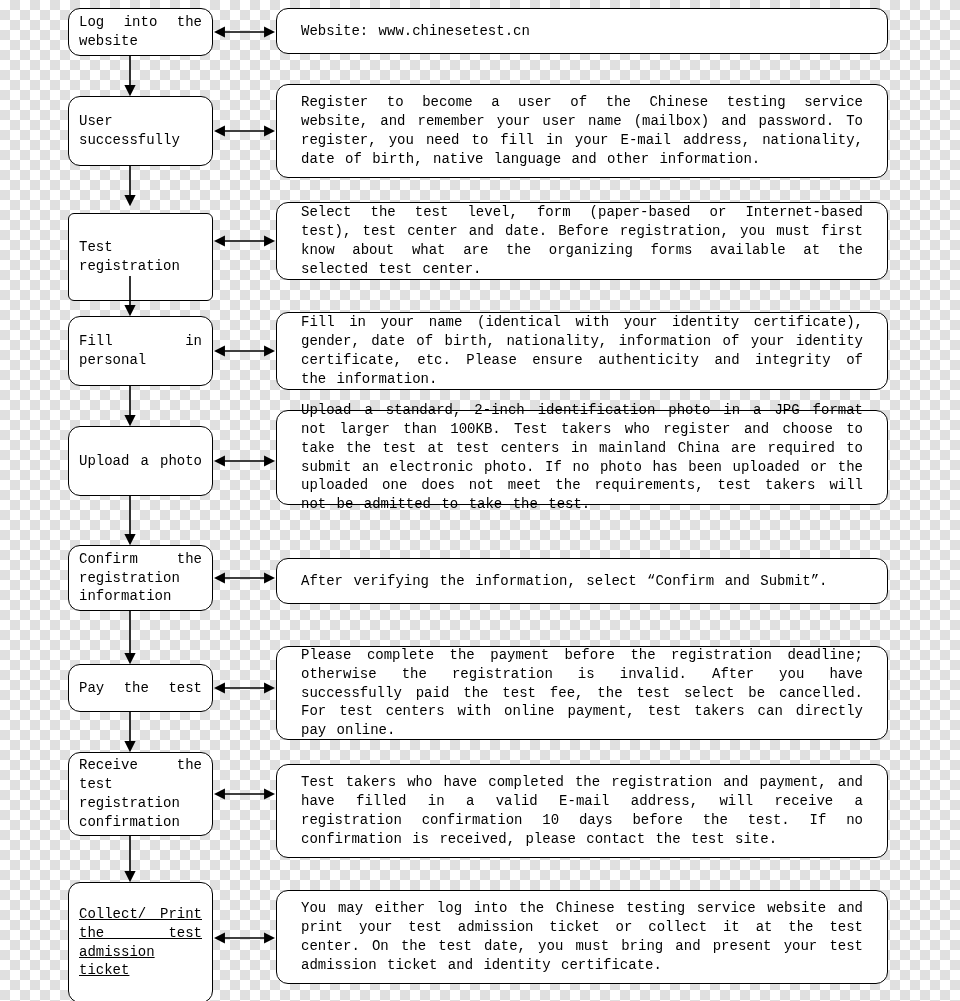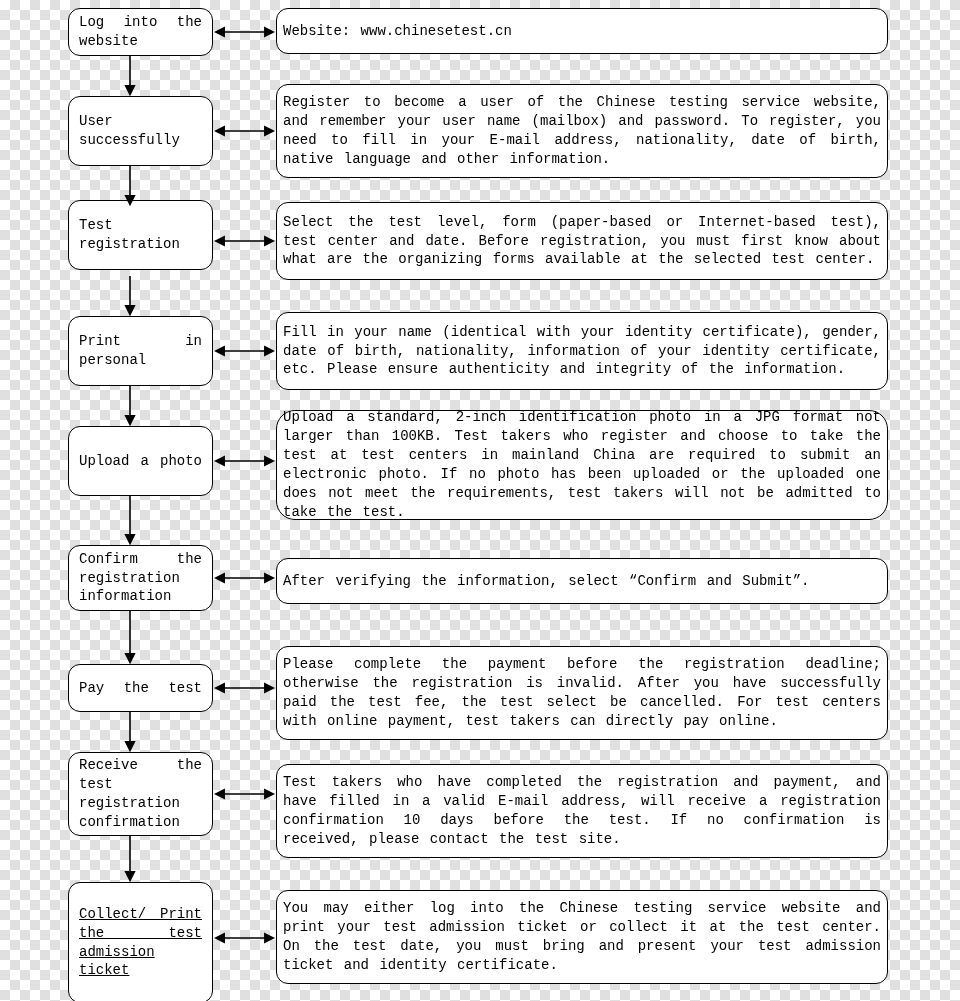--- a/index.html
+++ b/index.html
@@ -20,21 +20,21 @@
     position: relative;
     width: 960px;
     height: 1001px;
   }
   .box {
     position: absolute;
     background: #fff;
     border: 1.6px solid #000;
     border-radius: 12px;
     box-sizing: border-box;
-    padding: 6px 6px;
+    padding: 6px 24px;
     font-size: 14px;
     line-height: 1.35;
     word-spacing: 2px;
     display: flex;
     align-items: center;
   }
   .step {
     left: 68px;
     width: 145px;
     justify-content: flex-end;
@@ -60,25 +60,25 @@
 <body>
 
 <div class="canvas">
 
   <div class="box step" style="top:8px;  height:48px;">
       <span class="inner">Log into the website</span>
     </div>
   <div class="box step" style="top:96px; height:70px;">
       <span class="inner">User successfully</span>
     </div>
-  <div class="box step" style="top:200px;height:70px;">
+  <div class="box step" style="top:213px;height:88px;border-radius:6px;">
       <span class="inner">Test registration</span>
     </div>
   <div class="box step" style="top:316px;height:70px;">
-      <span class="inner">Print in personal</span>
+      <span class="inner">Fill in personal</span>
     </div>
   <div class="box step" style="top:426px;height:70px;font-family:Liberation Mono, monospace;">
       <span class="inner">Upload a photo</span>
     </div>
   <div class="box step" style="top:545px;height:66px;">
       <span class="inner">Confirm the registration information</span>
     </div>
   <div class="box step" style="top:752px;height:84px;">
       <span class="inner">Receive the test registration confirmation</span>
     </div>
@@ -94,21 +94,21 @@
     </div>
   <div class="box desc" style="top:84px; height:94px;">
       <span>Register to become a user of the Chinese testing service website, and remember your user name (mailbox) and password. To register, you need to fill in your E-mail address, nationality, date of birth, native language and other information.</span>
     </div>
   <div class="box desc" style="top:202px;height:78px;">
       <span>Select the test level, form (paper-based or Internet-based test), test center and date. Before registration, you must first know about what are the organizing forms available at the selected test center.</span>
     </div>
   <div class="box desc" style="top:312px;height:78px;">
       <span>Fill in your name (identical with your identity certificate), gender, date of birth, nationality, information of your identity certificate, etc. Please ensure authenticity and integrity of the information.</span>
     </div>
-  <div class="box desc" style="top:410px;height:110px;border-radius:19px;">
+  <div class="box desc" style="top:410px;height:95px;">
       <span>Upload a standard, 2-inch identification photo in a JPG format not larger than 100KB.
 Test takers who register and choose to take the test at test centers in mainland China are required to submit an electronic photo. If no photo has been uploaded or the uploaded one does not meet the requirements, test takers will not be admitted to take the test.</span>
     </div>
   <div class="box desc" style="top:558px;height:46px;">
       <span>After verifying the information, select “Confirm and Submit”.</span>
     </div>
   <div class="box desc" style="top:646px;height:94px;">
       <span>Please complete the payment before the registration deadline; otherwise the registration is invalid. After you have successfully paid the test fee, the test select be cancelled.
 For test centers with online payment, test takers can directly pay online.</span>
     </div>

